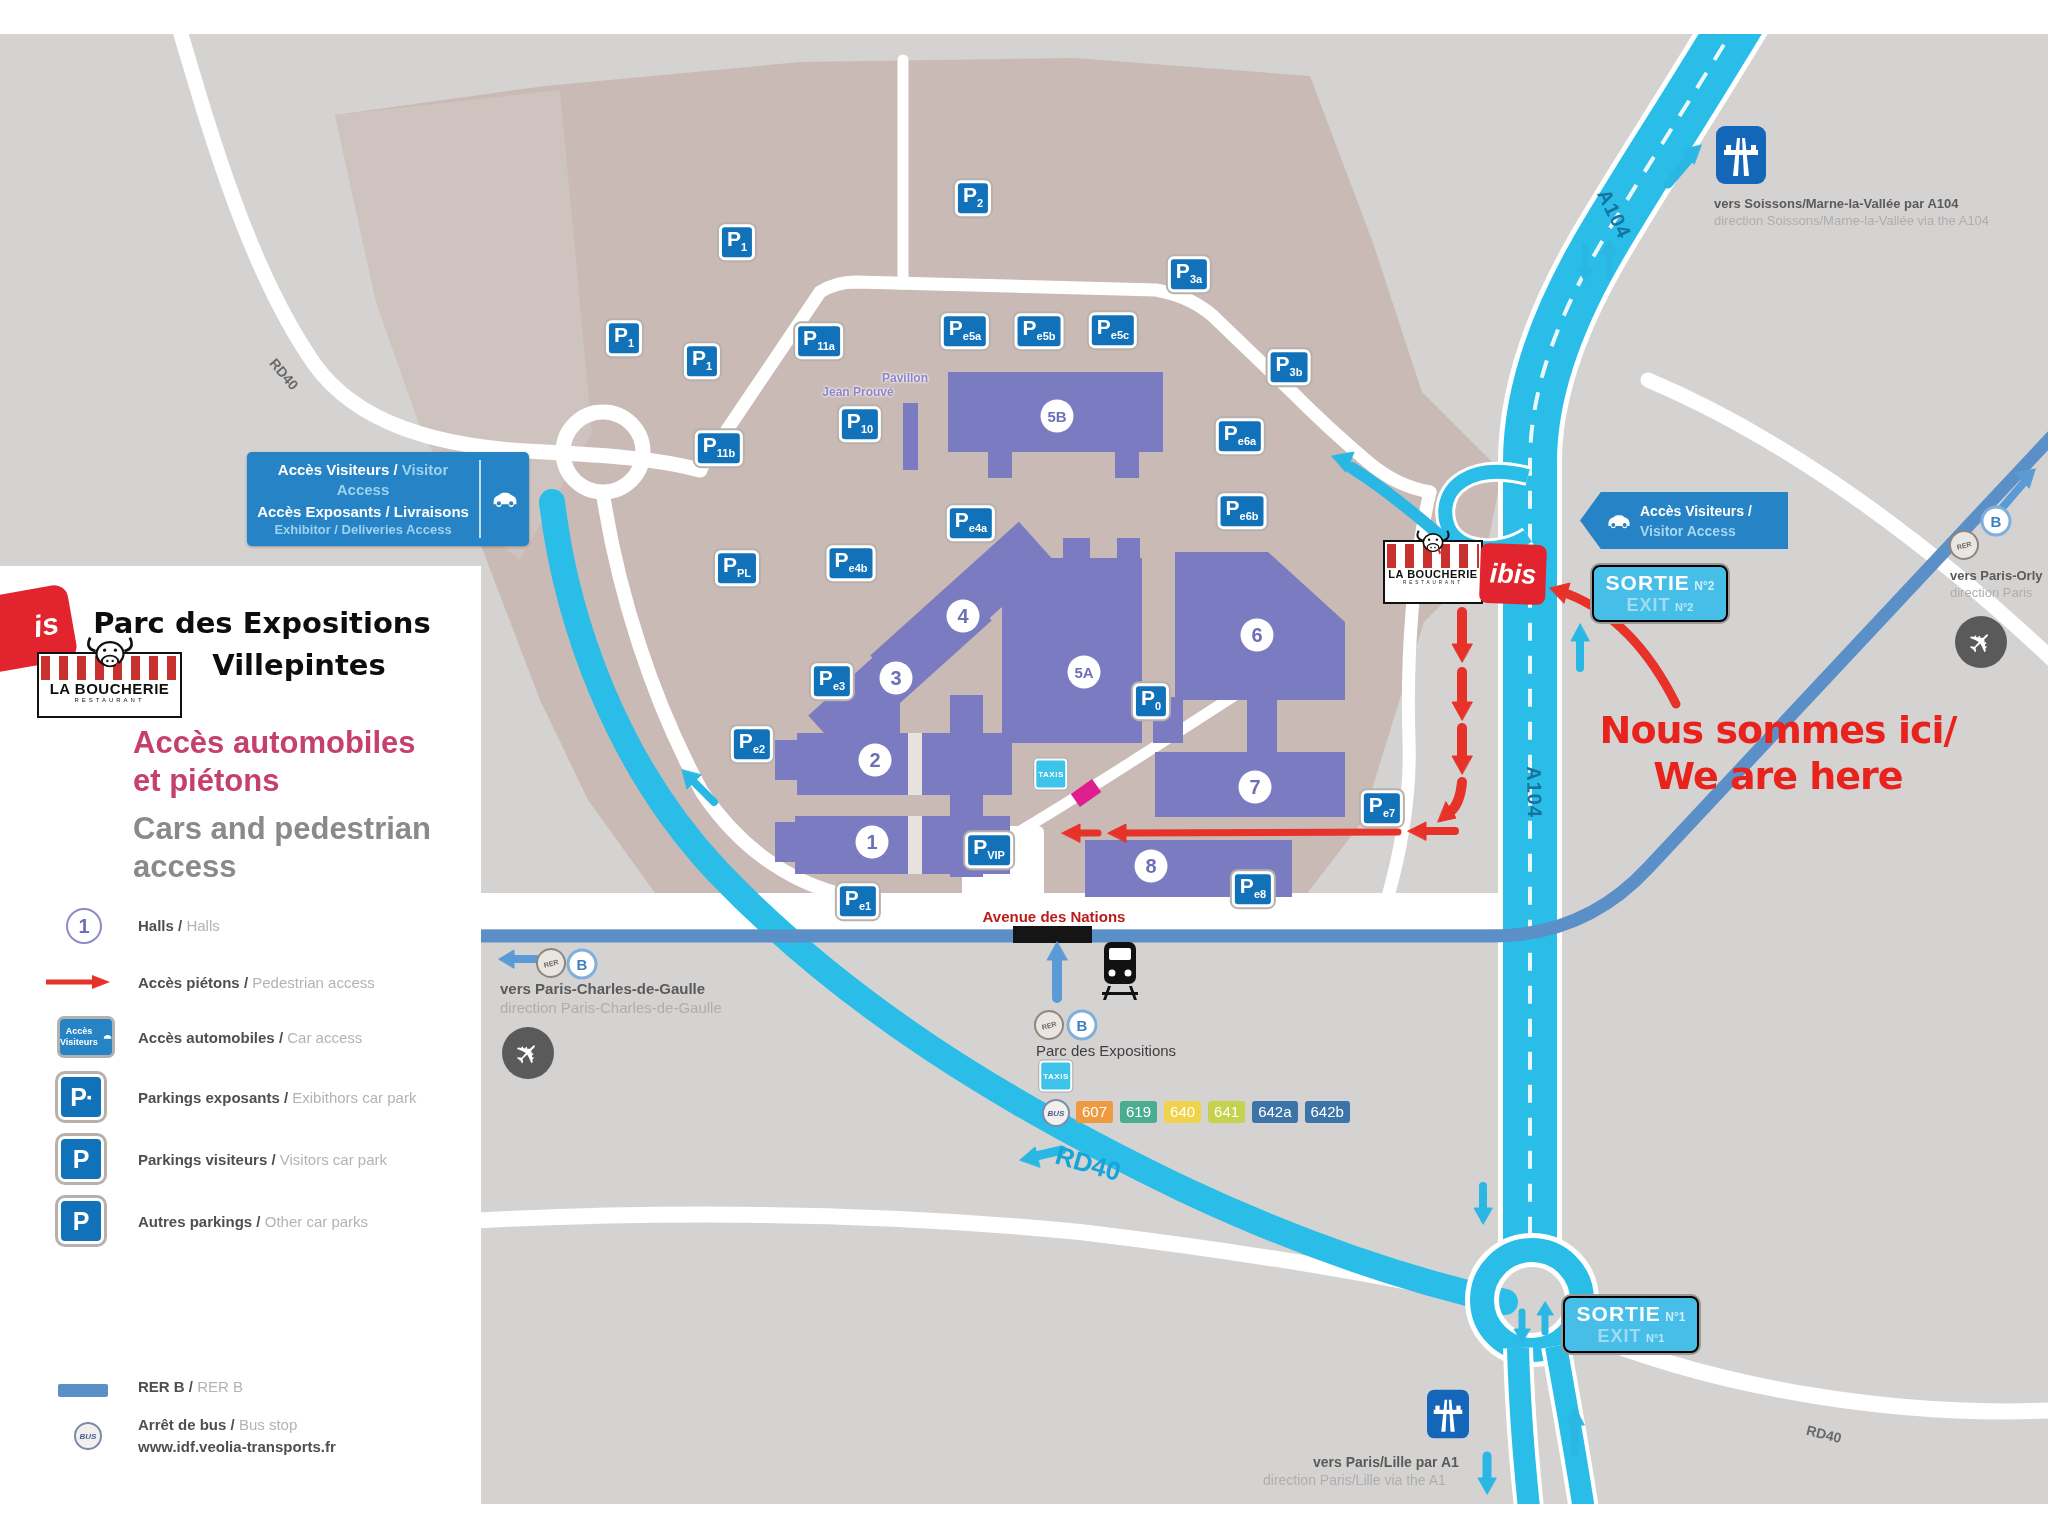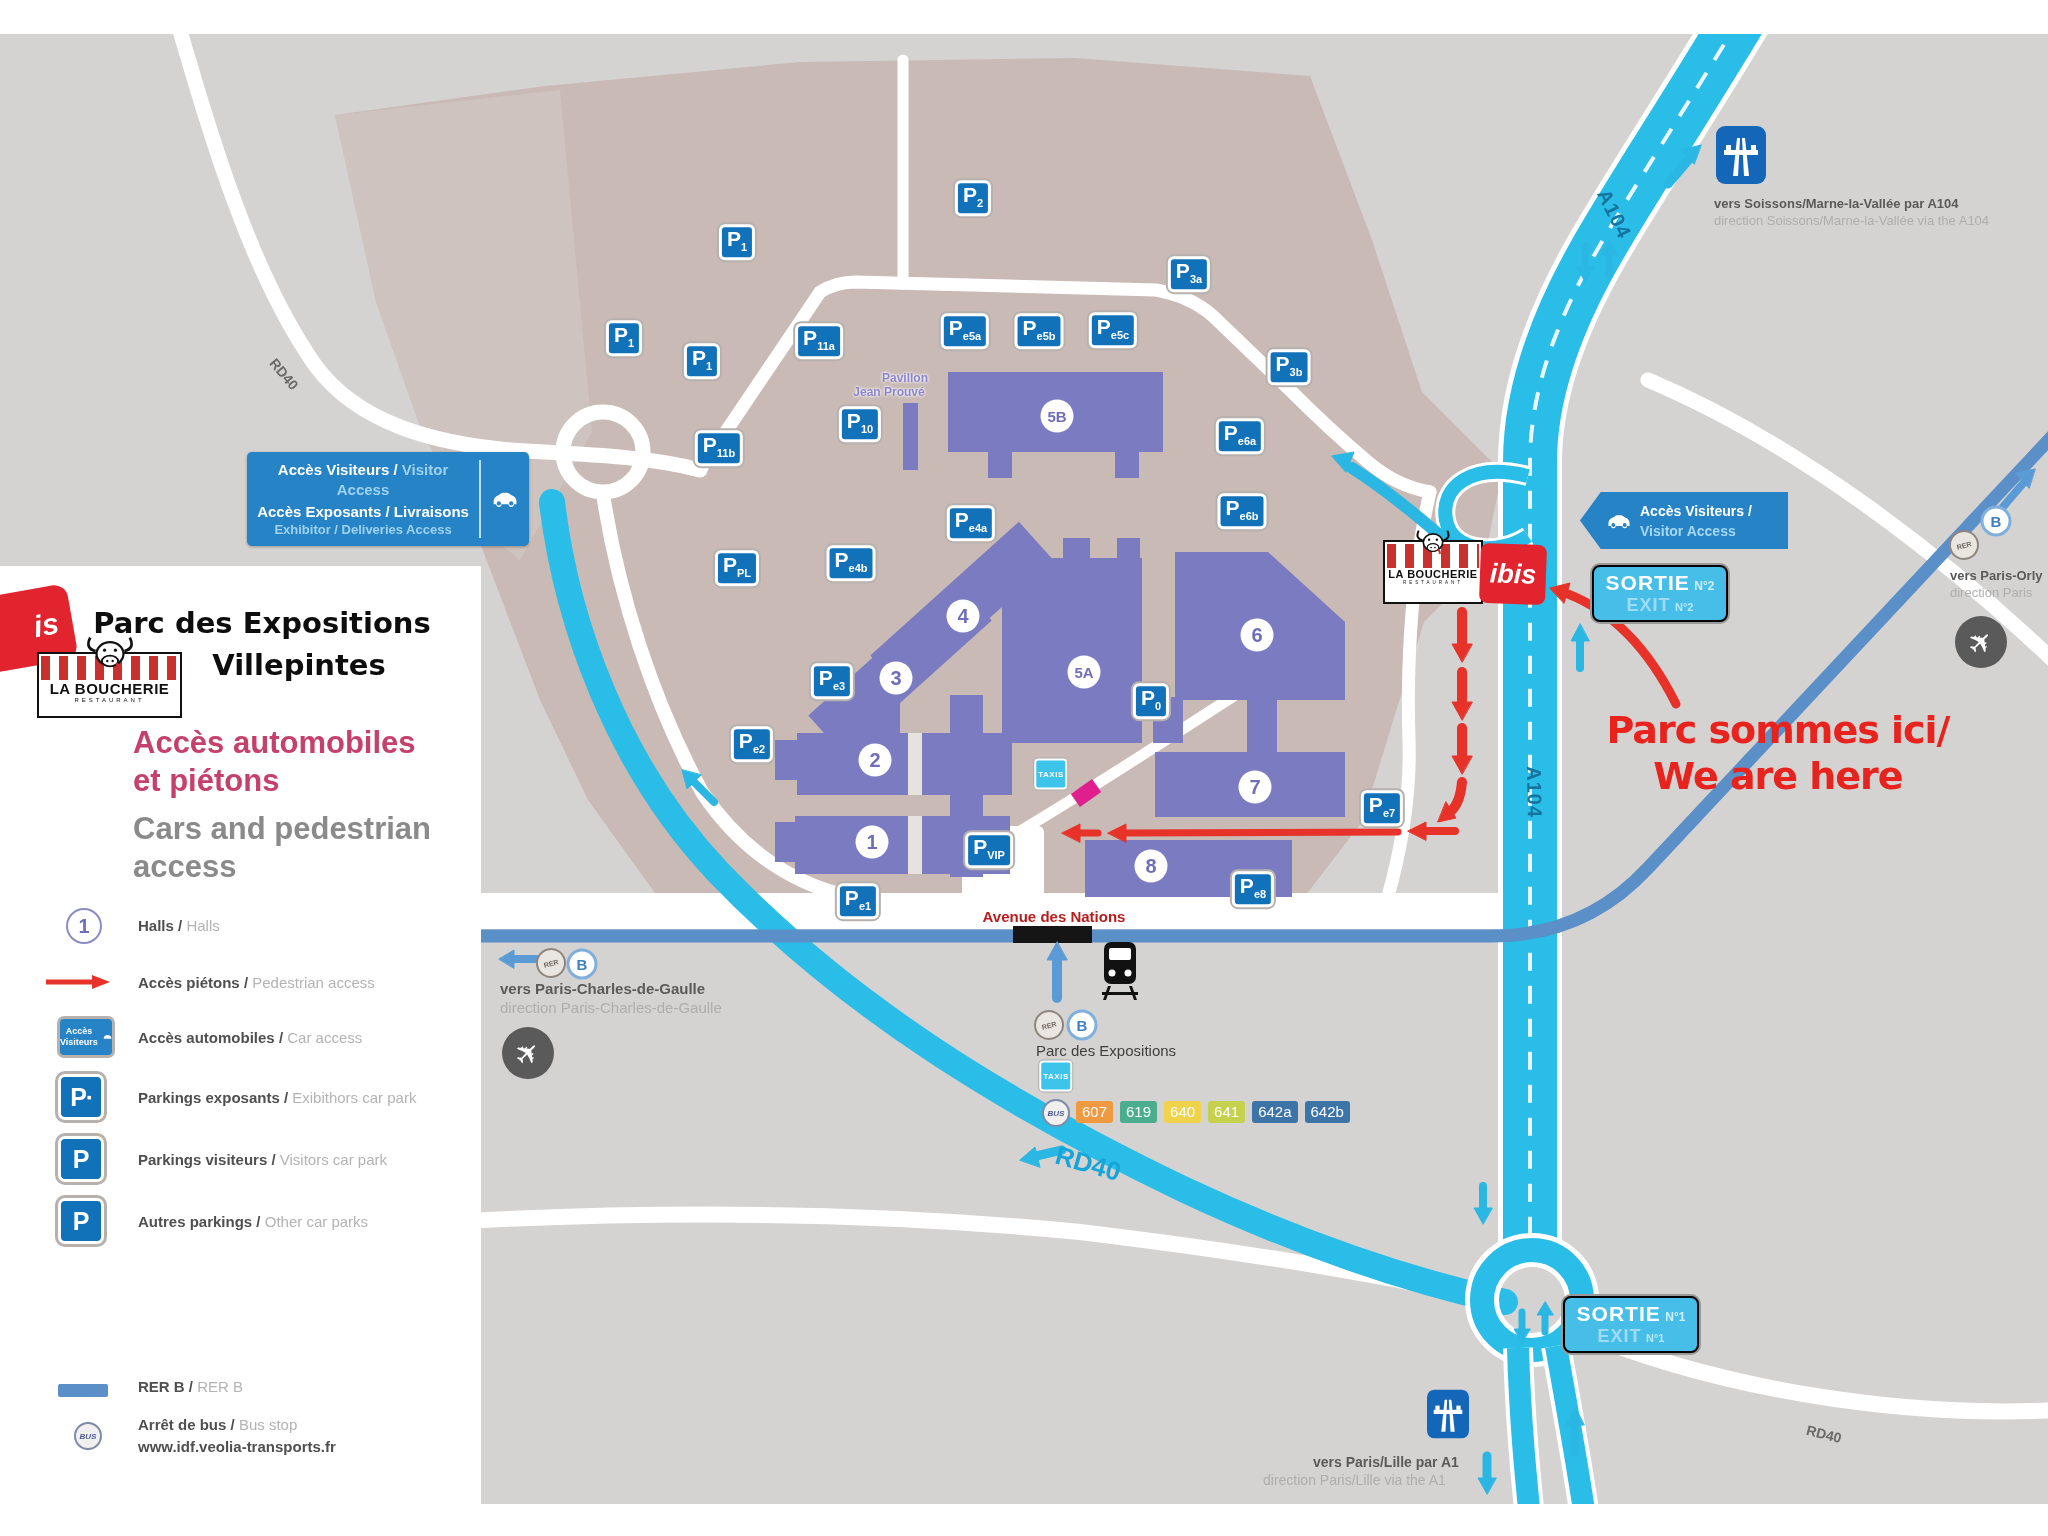--- a/index.html
+++ b/index.html
@@ -236,21 +236,21 @@
 <div class="strip" style="left:0;top:0;width:2048px;height:34px"></div>
 <div class="strip" style="left:0;top:1504px;width:2048px;height:32px"></div>
 
 <div class="abs roadlbl" style="left:284px;top:374px;transform:translate(-50%,-50%) rotate(50deg)">RD40</div>
 <div class="abs roadlbl" style="left:1824px;top:1434px;transform:translate(-50%,-50%) rotate(14deg)">RD40</div>
 <div class="abs rd40cyan" style="left:1088px;top:1164px;transform:translate(-50%,-50%) rotate(16deg)">RD40</div>
 <div class="abs a104lbl" style="left:1614px;top:214px;transform:translate(-50%,-50%) rotate(64deg)">A104</div>
 <div class="abs a104lbl" style="left:1534px;top:792px;transform:translate(-50%,-50%) rotate(89deg)">A104</div>
 <div class="abs avlbl" style="left:1054px;top:908px">Avenue des Nations</div>
 <div class="abs pavlbl" style="left:905px;top:371px">Pavillon</div>
-<div class="abs pavlbl" style="left:889px;top:385px">Jean Prouvé</div>
+<div class="abs pavlbl" style="left:858px;top:385px">Jean Prouvé</div>
 
 <div class="abs hall" style="left:872px;top:842px">1</div>
 <div class="abs hall" style="left:875px;top:760px">2</div>
 <div class="abs hall" style="left:896px;top:678px">3</div>
 <div class="abs hall" style="left:963px;top:616px">4</div>
 <div class="abs hall sm" style="left:1084px;top:672px">5A</div>
 <div class="abs hall sm" style="left:1057px;top:416px">5B</div>
 <div class="abs hall" style="left:1257px;top:635px">6</div>
 <div class="abs hall" style="left:1255px;top:787px">7</div>
 <div class="abs hall" style="left:1151px;top:866px">8</div>
@@ -311,21 +311,21 @@
 
 <div class="abs sortie" style="left:1592px;top:565px;width:116px">
   <div><span class="sbig">SORTIE</span> <span class="ssml">N°2</span></div>
   <div><span class="sexit">EXIT</span> <span class="ssml2">N°2</span></div>
 </div>
 <div class="abs sortie" style="left:1563px;top:1296px;width:116px">
   <div><span class="sbig">SORTIE</span> <span class="ssml">N°1</span></div>
   <div><span class="sexit">EXIT</span> <span class="ssml2">N°1</span></div>
 </div>
 
-<div class="abs here" style="left:1778px;top:708px">Parc sommes ici/</div>
+<div class="abs here" style="left:1778px;top:708px">Nous sommes ici/</div>
 <div class="abs here" style="left:1778px;top:754px">We are here</div>
 
 <div class="abs blogo" style="left:1383px;top:540px;width:96px;height:60px">
   <svg class="bull" style="top:-14px" width="40" height="26" viewBox="0 0 60 40">
     <path d="M8,4 Q2,16 14,19 M52,4 Q58,16 46,19" stroke="#111" stroke-width="3" fill="none"></path>
     <ellipse cx="30" cy="22" rx="15" ry="13" fill="#fff" stroke="#111" stroke-width="2.5"></ellipse>
     <circle cx="24" cy="18" r="1.8" fill="#111"></circle>
       <circle cx="36" cy="18" r="1.8" fill="#111"></circle>
     <ellipse cx="30" cy="30" rx="9" ry="6" fill="#fff" stroke="#111" stroke-width="2"></ellipse>
     <circle cx="27" cy="30" r="1.3" fill="#111"></circle>

